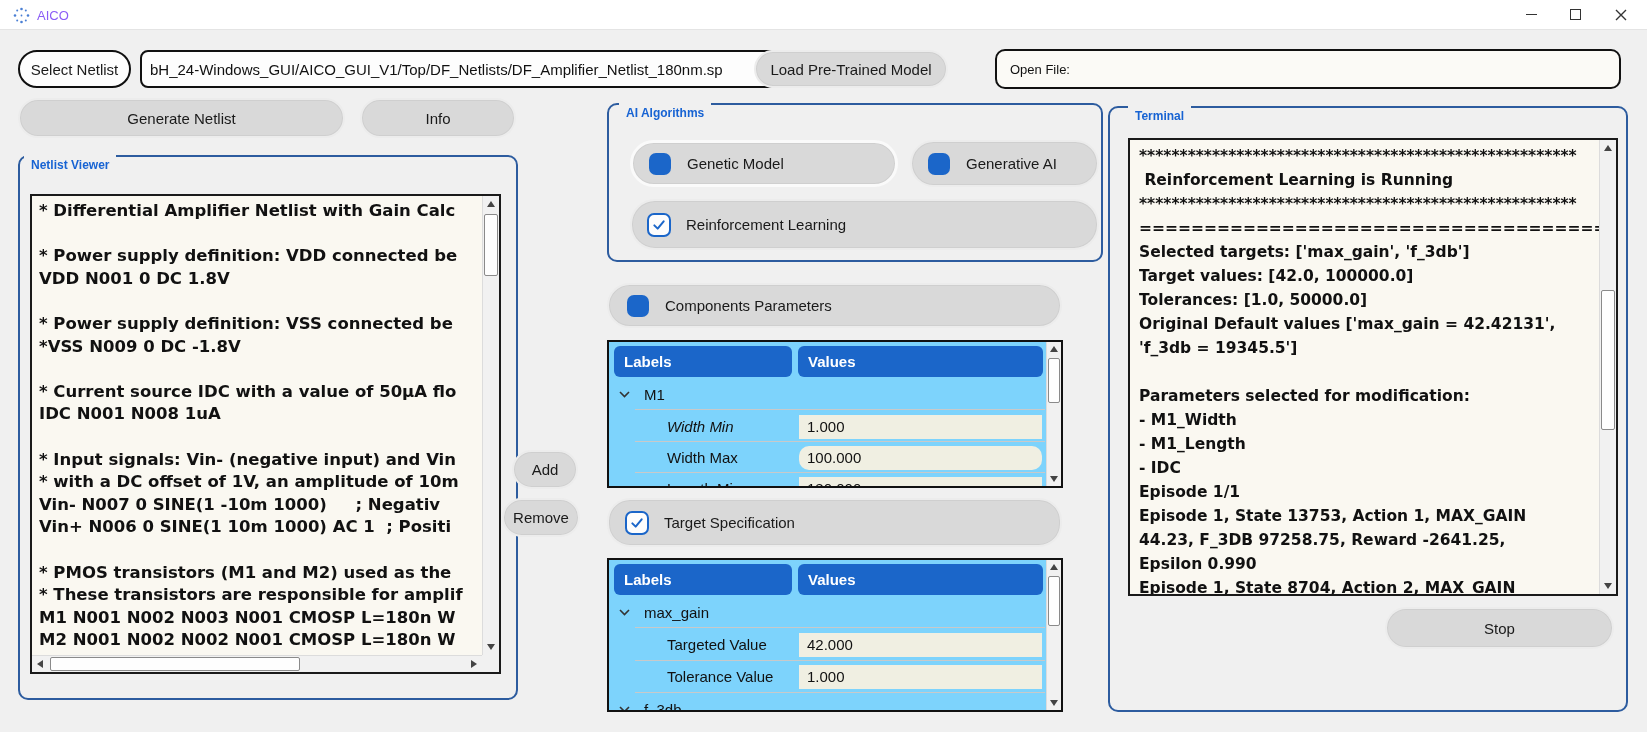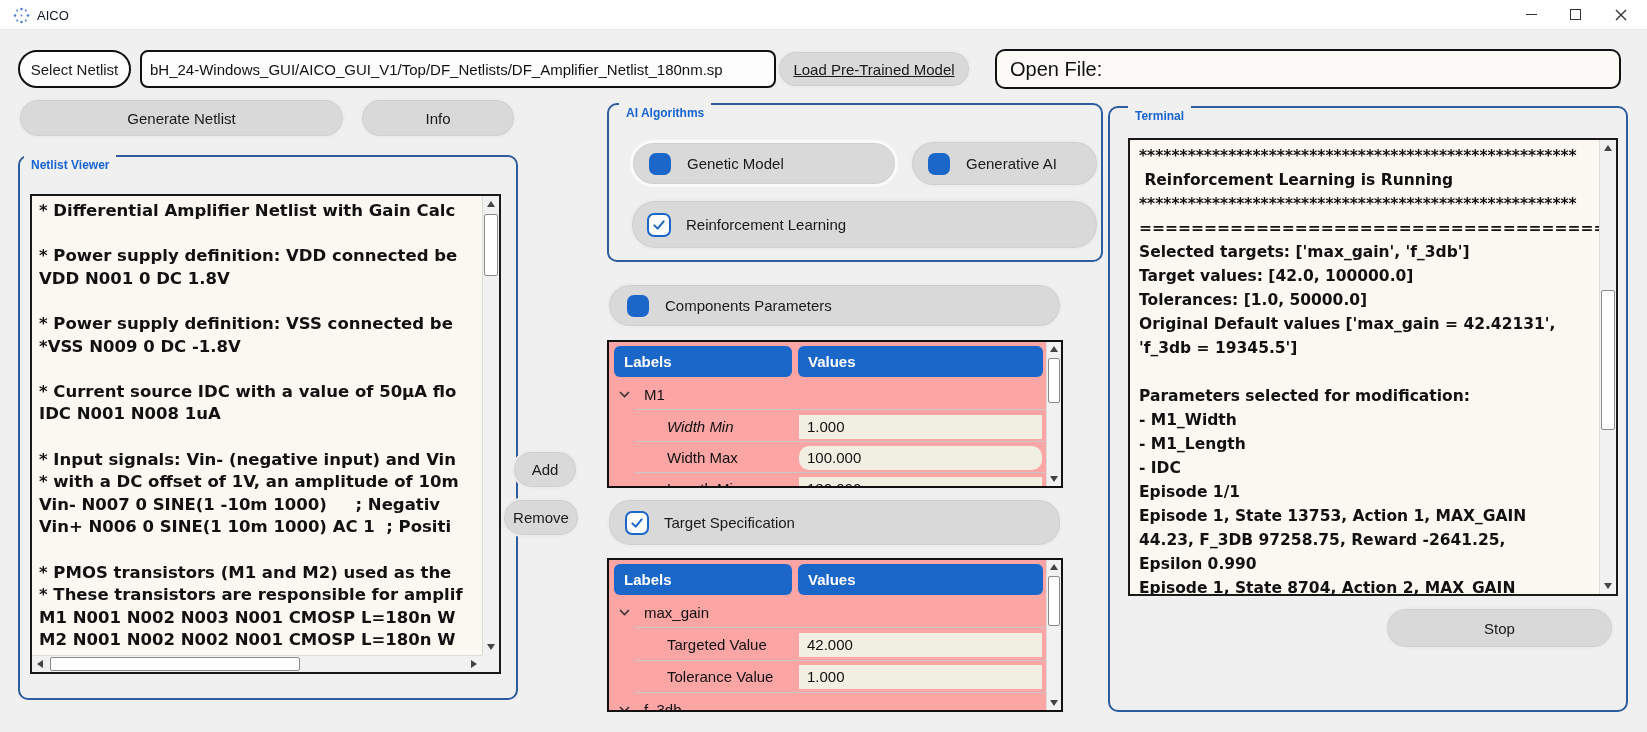--- a/index.html
+++ b/index.html
@@ -2,33 +2,33 @@
 <html><head>
 <meta charset="utf-8">
 <style>
   * { box-sizing: border-box; margin: 0; padding: 0; }
   html,body { width:1647px; height:732px; overflow:hidden; }
   body { background:#f0f0f0; font-family:"Liberation Sans", sans-serif; position:relative; }
   .abs { position:absolute; }
 
   
   .titlebar { position:absolute; left:0; top:0; width:1647px; height:30px; background:#ffffff; border-bottom:1px solid #e4e4e4; }
-  .apptitle { position:absolute; left:37px; top:8px; font-size:13px; color:#0f172a; }
+  .apptitle { position:absolute; left:37px; top:8px; font-size:13px; color:#8b5cf6; }
   .winbtn { position:absolute; top:0; width:44px; height:29px; display:flex; align-items:center; justify-content:center; }
 
   
   .pill { position:absolute; background:#d9d9d9; border:2px solid #ececec; border-radius:23px;
           display:flex; align-items:center; justify-content:center; font-size:15px; color:#1a1a1a;
           box-shadow:0 0 0 1px #cfcfcf inset; }
   .pill.cbrow { justify-content:flex-start; }
 
   
   .entry { position:absolute; background:#fdfdfd; border:2.5px solid #111; font-size:15px; color:#111; }
   .softentry { position:absolute; background:#fbfaf6; border:2.5px solid #111; border-radius:10px;
-               display:flex; align-items:center; font-size:20px; color:#111; }
+               display:flex; align-items:center; font-size:13px; color:#111; }
 
   
   .panel { position:absolute; border:2px solid #2d5c9f; border-radius:10px; }
   .legend { position:absolute; top:-4px; background:#f0f0f0; padding:0 7px; font-size:12px; font-weight:bold;
             color:#1763d3; line-height:24px; white-space:nowrap; }
 
   
   .console { position:absolute; background:#faf8f1; border:2.5px solid #1a1a1a; overflow:hidden; }
   .console-text { position:absolute; left:0; top:0; overflow:hidden; white-space:pre;
                   font-family:"DejaVu Sans", sans-serif; font-weight:bold; color:#111; }
@@ -43,21 +43,21 @@
   .tri-left  { width:0; height:0; border-top:4.5px solid transparent; border-bottom:4.5px solid transparent; border-right:6px solid #444; }
   .tri-right { width:0; height:0; border-top:4.5px solid transparent; border-bottom:4.5px solid transparent; border-left:6px solid #444; }
   .corner { position:absolute; background:#f1f1f1; }
 
   
   .cb-filled { width:22px; height:22px; border-radius:7px; background:#1b66c9; flex:0 0 auto; }
   .cb-checked { width:24px; height:24px; border-radius:7px; background:#fdfdfd; border:2.5px solid #1b66c9;
                 flex:0 0 auto; display:flex; align-items:center; justify-content:center; }
 
   
-  .ptable { position:absolute; background:#fca5a5; border:2.5px solid #111; overflow:hidden; }
+  .ptable { position:absolute; background:#7dd3fc; border:2.5px solid #111; overflow:hidden; }
   .th { position:absolute; height:31px; background:#1b66c9; border-radius:6px; color:#fff; font-weight:bold;
         font-size:15px; line-height:31px; padding-left:10px; }
   .tgroup { position:absolute; left:0; right:16px; height:27px; font-size:15px; color:#111;
             display:flex; align-items:center; }
   .trow-label { position:absolute; left:58px; font-size:15px; color:#111; line-height:30px; }
   .vcell { position:absolute; background:#f0efe2; height:24px; font-size:15px; color:#111; line-height:24px; padding-left:8px; }
   .tsep { position:absolute; height:1px; background:#c9c9c9; }
   .chev { margin-left:10px; margin-right:14px; }
 </style>
 </head>
@@ -90,21 +90,21 @@
     </svg>
   </div>
 </div>
 
 <div class="pill" style="left:18px;top:50px;width:113px;height:38px;background:#fdfdfd;border:2.5px solid #0f0f0f;box-shadow:none;border-radius:19px;">
   <span>Select Netlist</span>
 </div>
 
 <input class="entry" style="left: 140px; top: 50px; width: 636px; height: 38px; border-radius: 8px; padding: 0px 8px; font-family: &quot;Liberation Sans&quot;, sans-serif;" readonly="" value="bH_24-Windows_GUI/AICO_GUI_V1/Top/DF_Netlists/DF_Amplifier_Netlist_180nm.sp">
 
-<div class="pill" style="left:777px;top:50px;width:194px;height:38px;text-decoration:underline;">
+<div class="pill" style="left:754px;top:50px;width:194px;height:38px;">
   <span>Load Pre-Trained Model</span>
 </div>
 
 <div class="softentry" style="left:995px;top:49px;width:626px;height:40px;padding-left:13px;">
   <span>Open File:</span>
 </div>
 
 <div class="pill" style="left:18px;top:98px;width:327px;height:40px;">
   <span>Generate Netlist</span>
 </div>

